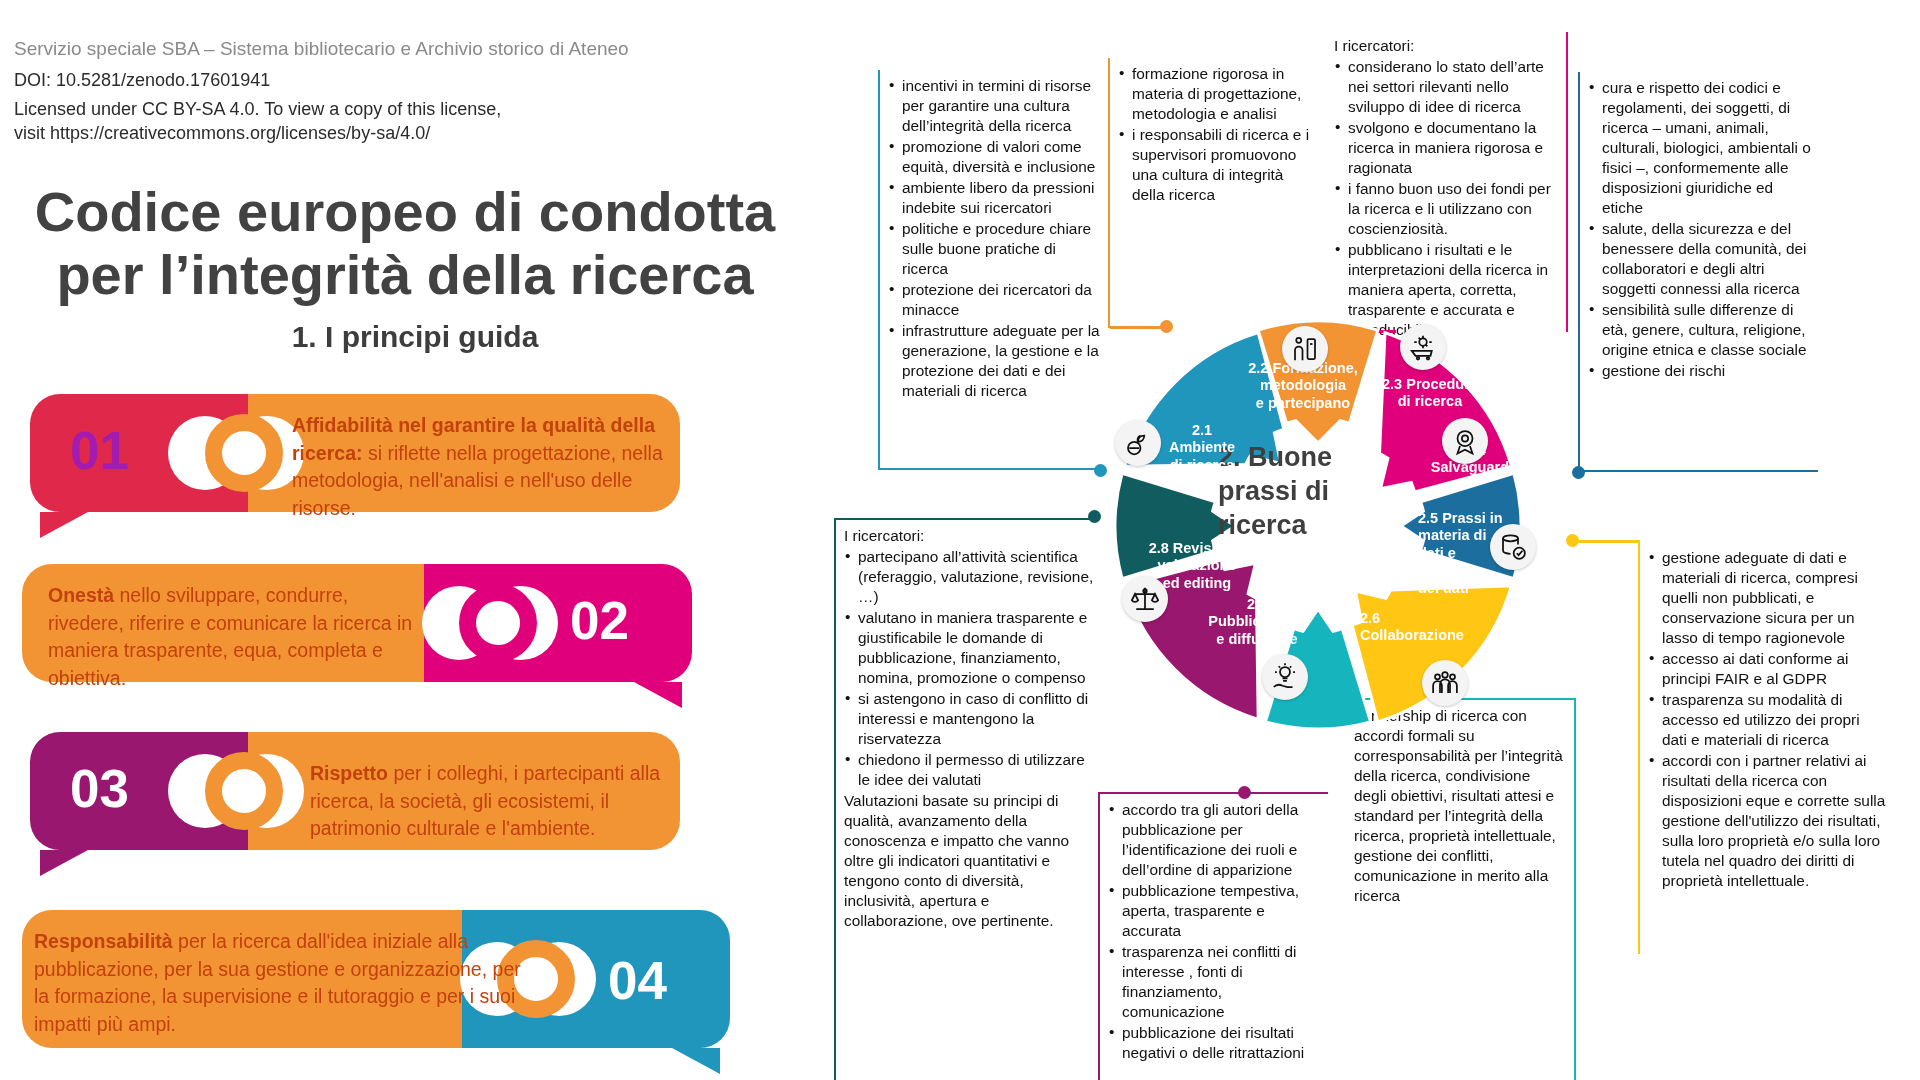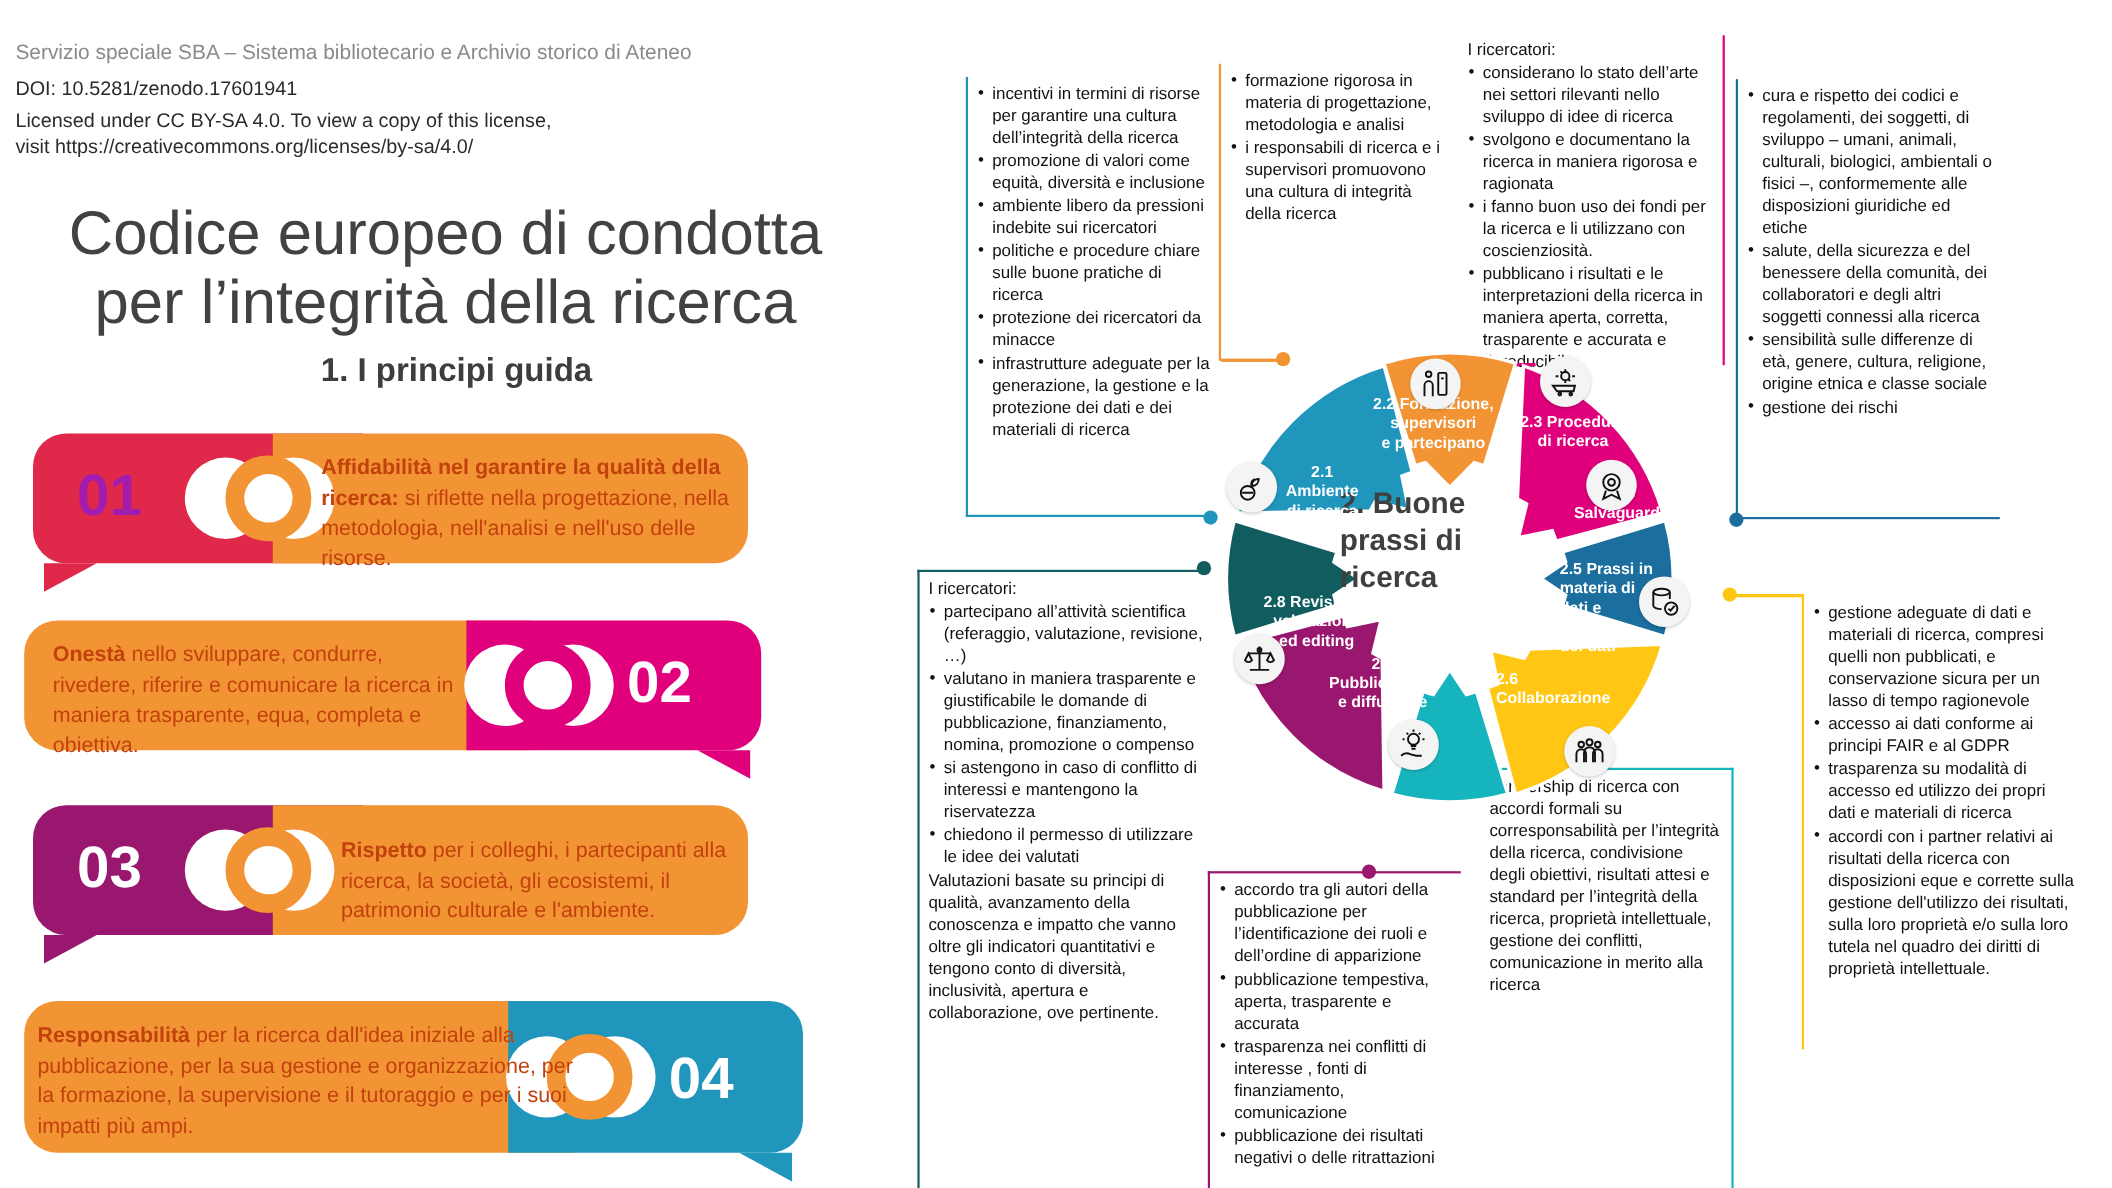--- a/index.html
+++ b/index.html
@@ -9,21 +9,21 @@
   #root { position:relative; width:1920px; height:1080px;margin-top:30px; }
 
   
   #left { position:absolute; left:0; top:0; width:830px; height:1080px; }
 
   .credit-line { position:absolute; left:14px; font-size:19px; color:#8a8a8a; white-space:nowrap; }
   .doi-line    { position:absolute; left:14px; font-size:18px; color:#2b2b2b; }
   .lic-line    { position:absolute; left:14px; font-size:18px; color:#2b2b2b; line-height:1.33; }
 
   .maintitle { position:absolute; left:0; top:150px; width:810px; text-align:center;
-               font-size:56px; font-weight:normal; color:#424242; line-height:1.13; }
+               font-size:56px; font-weight:bold; color:#424242; line-height:1.13; }
   .subtitle  { position:absolute; left:0; top:290px; width:830px; text-align:center;
                font-size:30px; font-weight:bold; color:#3d3d3d; }
 
   
   .prow { position:absolute; height:118px; }
   .pbar-num   { position:absolute; top:0; height:118px; width:300px; }
   .pbar-txt   { position:absolute; top:0; height:118px; }
   .ptext { position:absolute; font-size:19.5px; line-height:1.42; color:#c2410c; }
   .ptext b { font-weight:bold; }
 
@@ -158,21 +158,21 @@
         <li>svolgono e documentano la ricerca in maniera rigorosa e ragionata</li>
         <li>i fanno buon uso dei fondi per la ricerca e li utilizzano con coscienziosità.</li>
         <li>pubblicano i risultati e le interpretazioni della ricerca in maniera aperta, corretta, trasparente e accurata e riproducibile</li>
       </ul>
     </div>
     <div style="position:absolute; left:500px; top:300px; width:66px; height:2.5px; background:#e0007b;"></div>
     <div class="dot" style="left:496px; top:294px; background:#e0007b;"></div>
 
     <div class="tbox" style="left:748px; top:42px; width:240px; height:400px; border-left:2.5px solid #1b6e9e; border-bottom:2.5px solid #1b6e9e; padding:6px 0 6px 8px;">
       <ul>
-        <li>cura e rispetto dei codici e regolamenti, dei soggetti, di sviluppo – umani, animali, culturali, biologici, ambientali o fisici –, conformemente alle disposizioni giuridiche ed etiche</li>
+        <li>cura e rispetto dei codici e regolamenti, dei soggetti, di ricerca – umani, animali, culturali, biologici, ambientali o fisici –, conformemente alle disposizioni giuridiche ed etiche</li>
         <li>salute, della sicurezza e del benessere della comunità, dei collaboratori e degli altri soggetti connessi alla ricerca</li>
         <li>sensibilità sulle differenze di età, genere, cultura, religione, origine etnica e classe sociale</li>
         <li>gestione dei rischi</li>
       </ul>
     </div>
     <div class="dot" style="left:742px; top:436px; background:#1b6e9e;"></div>
 
     <div class="tbox" style="left:808px; top:512px; width:248px; height:412px; border-left:2.5px solid #ffc714; padding:6px 0 6px 8px;">
       <ul>
         <li>gestione adeguate di dati e materiali di ricerca, compresi quelli non pubblicati, e conservazione sicura per un lasso di tempo ragionevole</li>
@@ -257,21 +257,21 @@
       <div>ricerca</div>
     </div>
 
     <div class="donut-label" style="left:320px; top:392px; width:104px;">
         <div>2.1</div>
         <div>Ambiente</div>
         <div>di ricerca</div>
       </div>
     <div class="donut-label" style="left:406px; top:330px; width:134px;">
         <div>2.2 Formazione,</div>
-        <div>supervisori</div>
+        <div>metodologia</div>
         <div>e partecipano</div>
       </div>
     <div class="donut-label" style="left:538px; top:346px; width:124px;">
         <div>2.3 Procedure</div>
         <div>di ricerca</div>
       </div>
     <div class="donut-label" style="left:590px; top:412px; width:112px;">
         <div>2.4</div>
         <div>Salvaguardie</div>
       </div>

